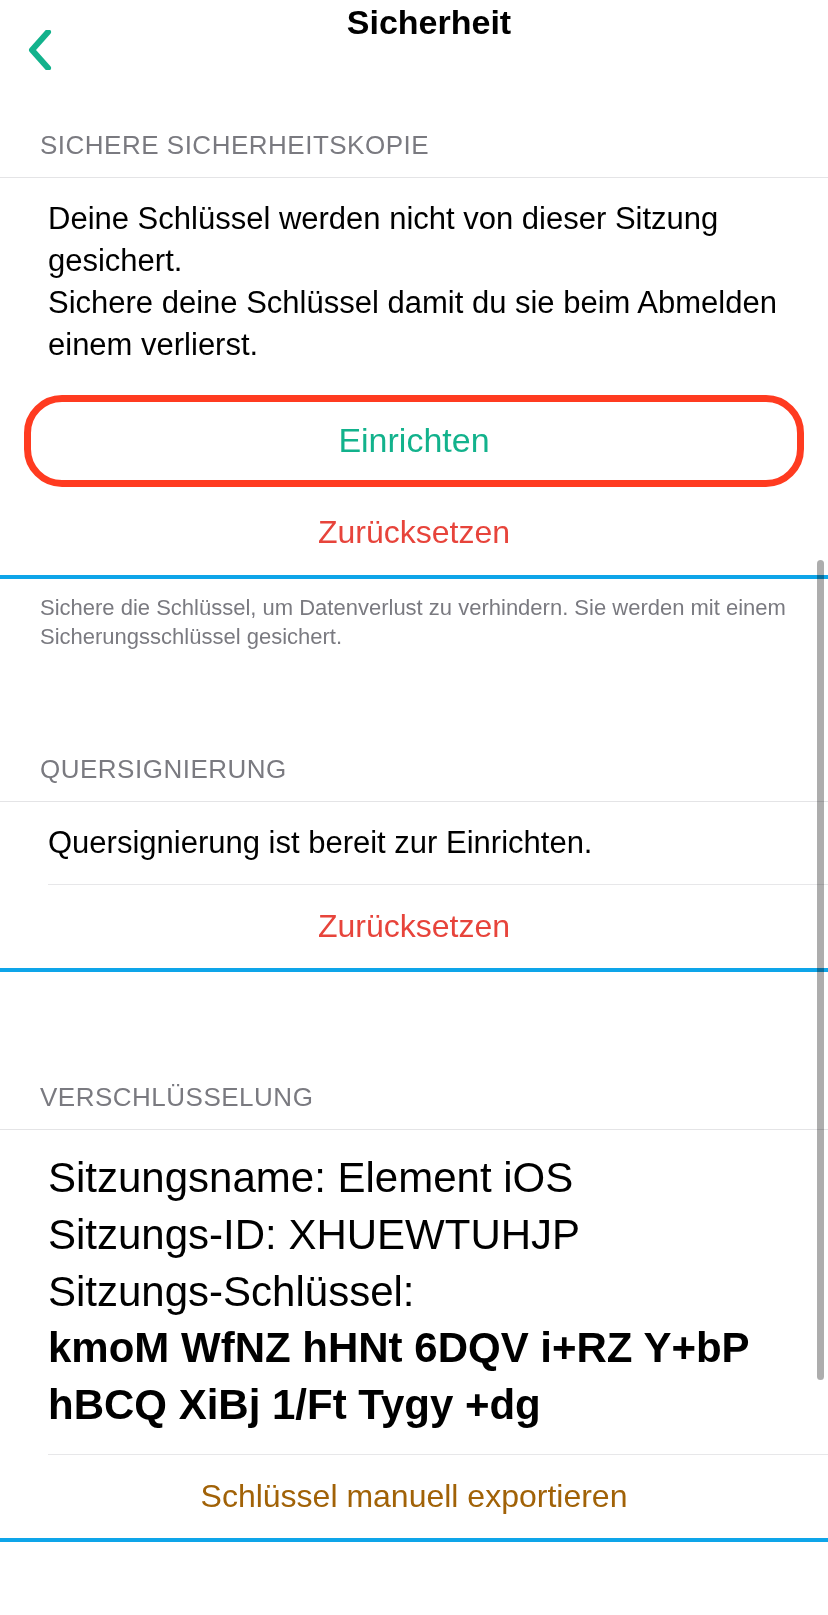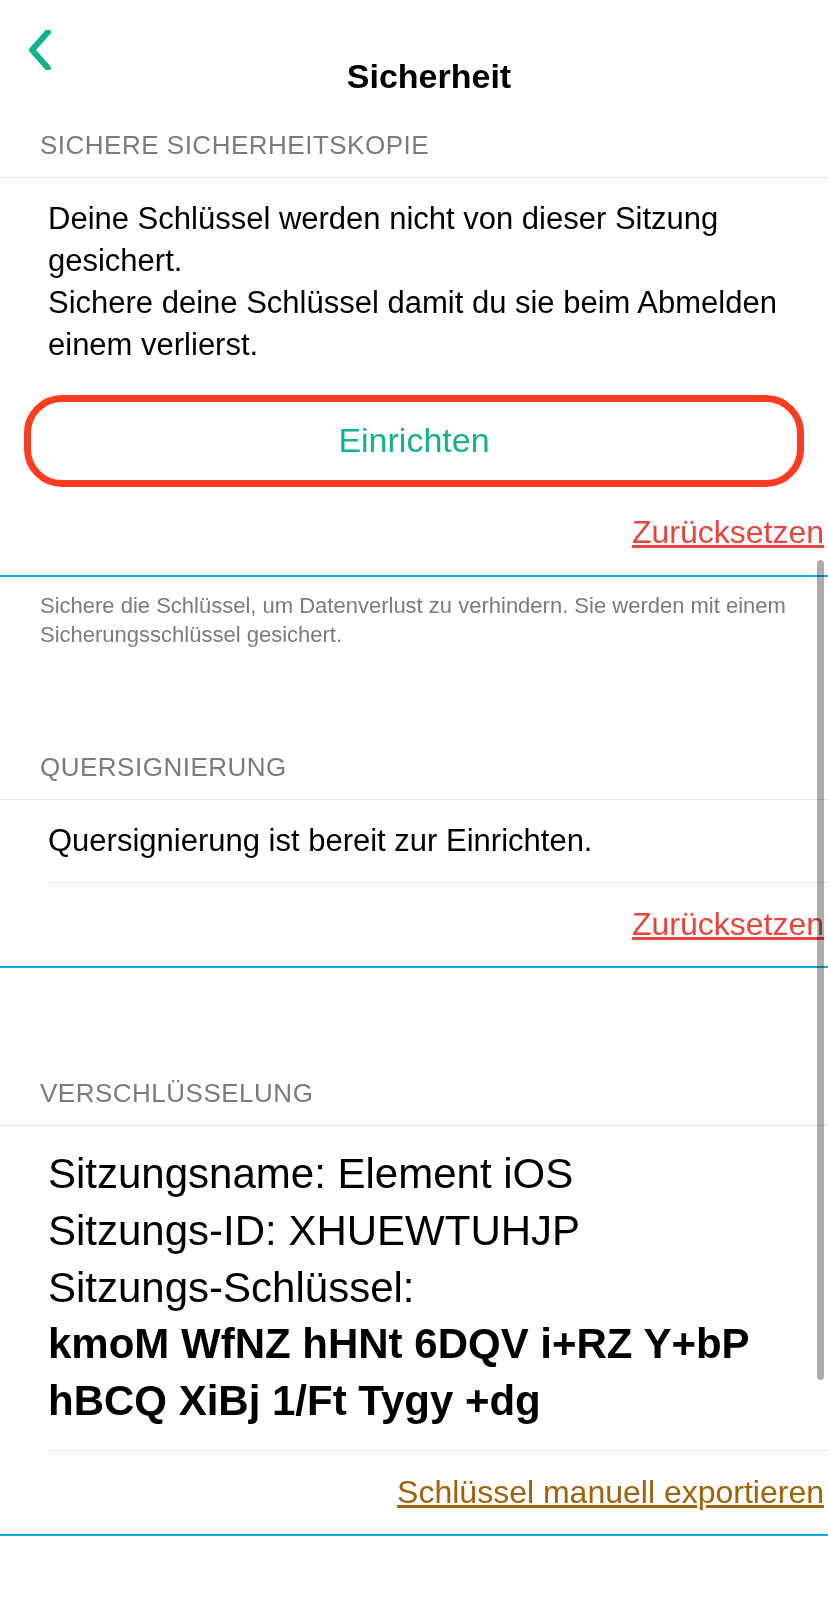--- a/index.html
+++ b/index.html
@@ -8,21 +8,21 @@
       font-family: -apple-system, BlinkMacSystemFont, "Segoe UI", Helvetica, Arial, sans-serif;
       background: #ffffff;
       color: #000000;
       font-size: 30px;
       line-height: 1.35;
     }
 
     .navbar {
       height: 100px;
       display: flex;
-      align-items: flex-end;
+      align-items: flex-start;
       justify-content: center;
       position: relative;
       background: #fff;
       padding-left: 30px;
     }
     .navbar .back {
       position: absolute;
       left: 18px;
       top: 50%;
       transform: translateY(-50%);
@@ -41,45 +41,44 @@
     .section-header {
       padding: 28px 40px 14px 40px;
       font-size: 26px;
       letter-spacing: 0.5px;
       color: #7a7a80;
       background: #fff;
     }
 
     .panel {
       border-top: 1px solid #e4e4e6;
-      border-bottom: 2px solid #0ea5e9;
+      border-bottom: 4px solid #0ea5e9;
       background: #fff;
     }
     .panel > .cell,
     .panel > .cell-body,
     .panel > .cell-btn {
       padding: 20px 48px;
     }
     .panel .divider {
       border-top: 1px solid #e7e7e9;
       margin-left: 48px;
     }
 
     .cell-body {
       font-size: 31px;
       color: #000;
     }
 
     .btn-green, .btn-red {
-      text-align: right;
+      text-align: center;
       font-size: 32px;
       font-weight: 500;
       cursor: pointer;
-      padding: 20px 4px;
-      text-decoration: underline;
+      padding: 20px 12px;
     }
     .btn-green { color: #a16207; }
     .btn-red { color: #e7443b; }
 
     .highlight {
       margin: 0 24px 4px 24px;
       border: 7px solid #ff3b20;
       border-radius: 38px;
       text-align: center;
       padding: 16px 0;

